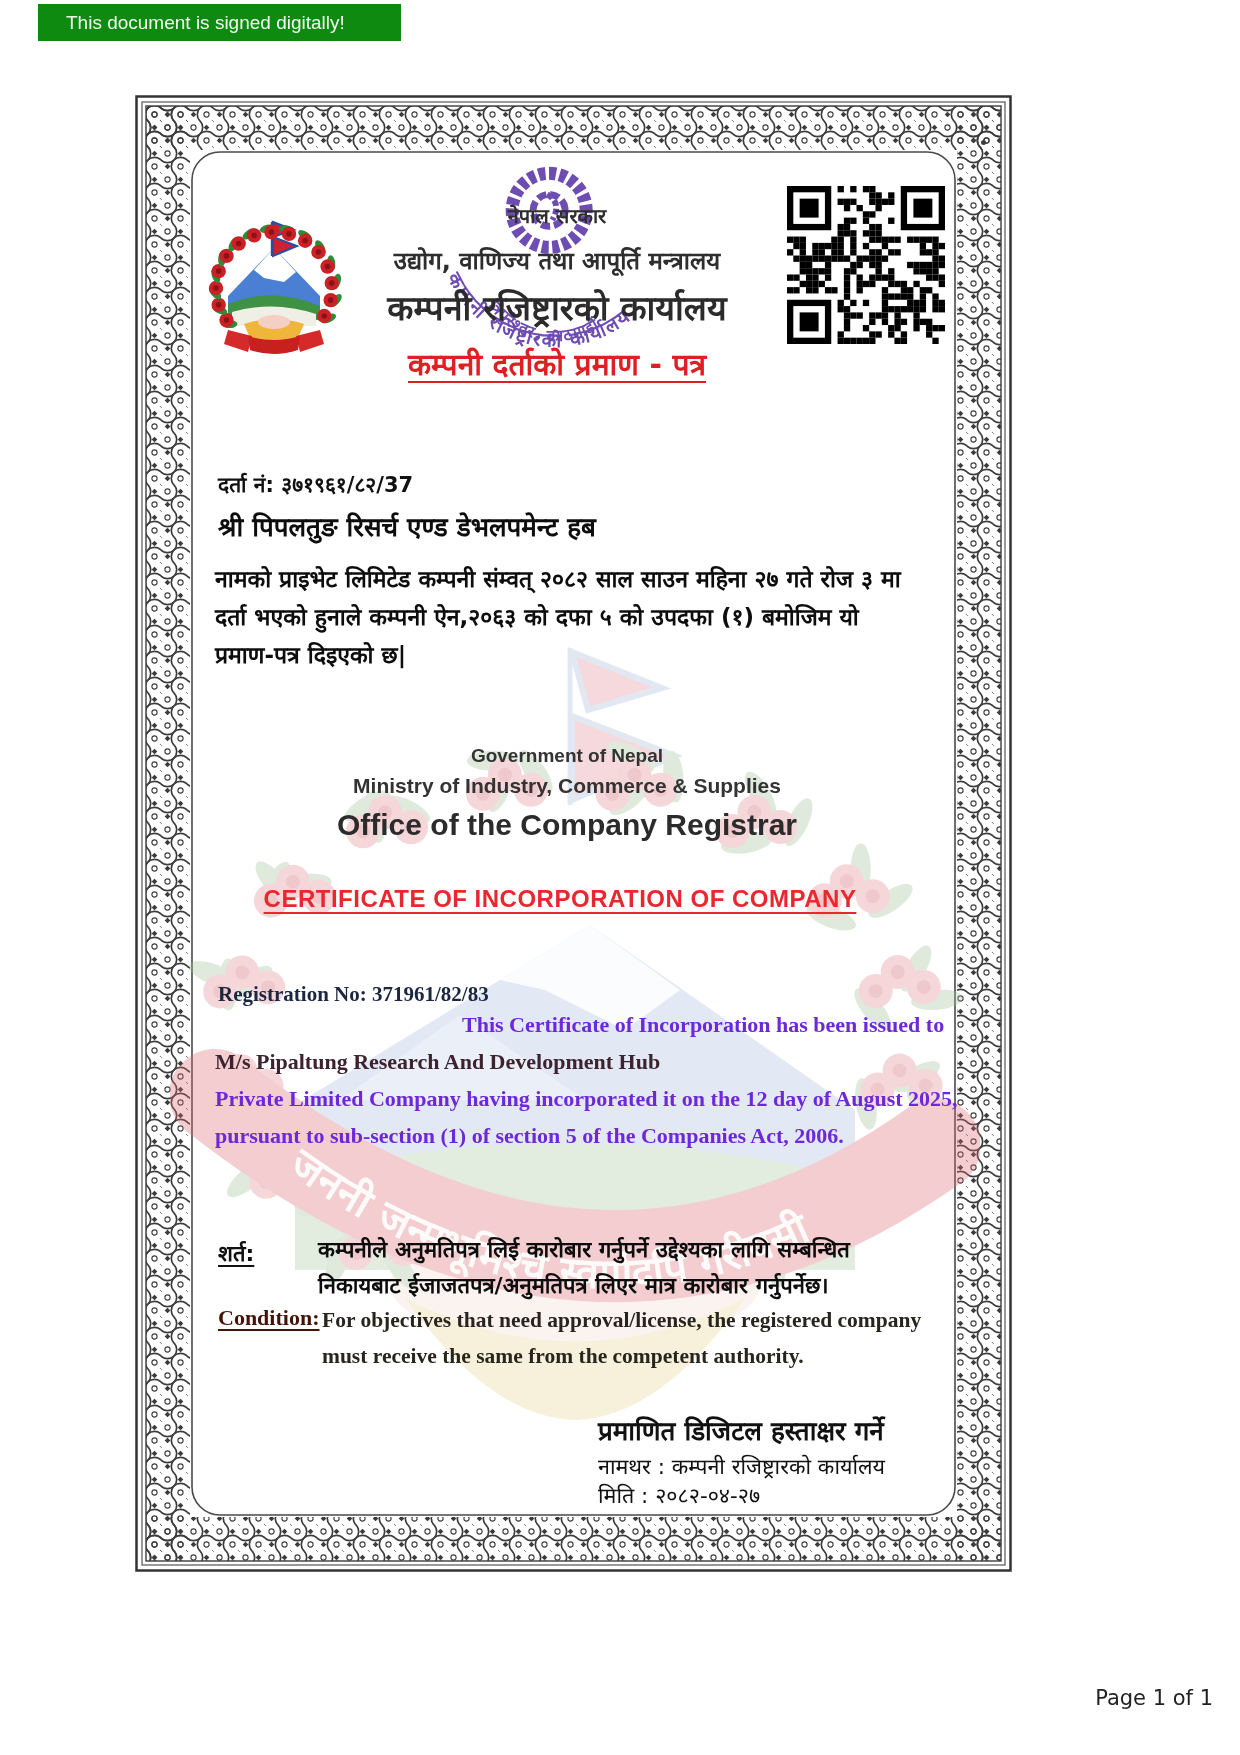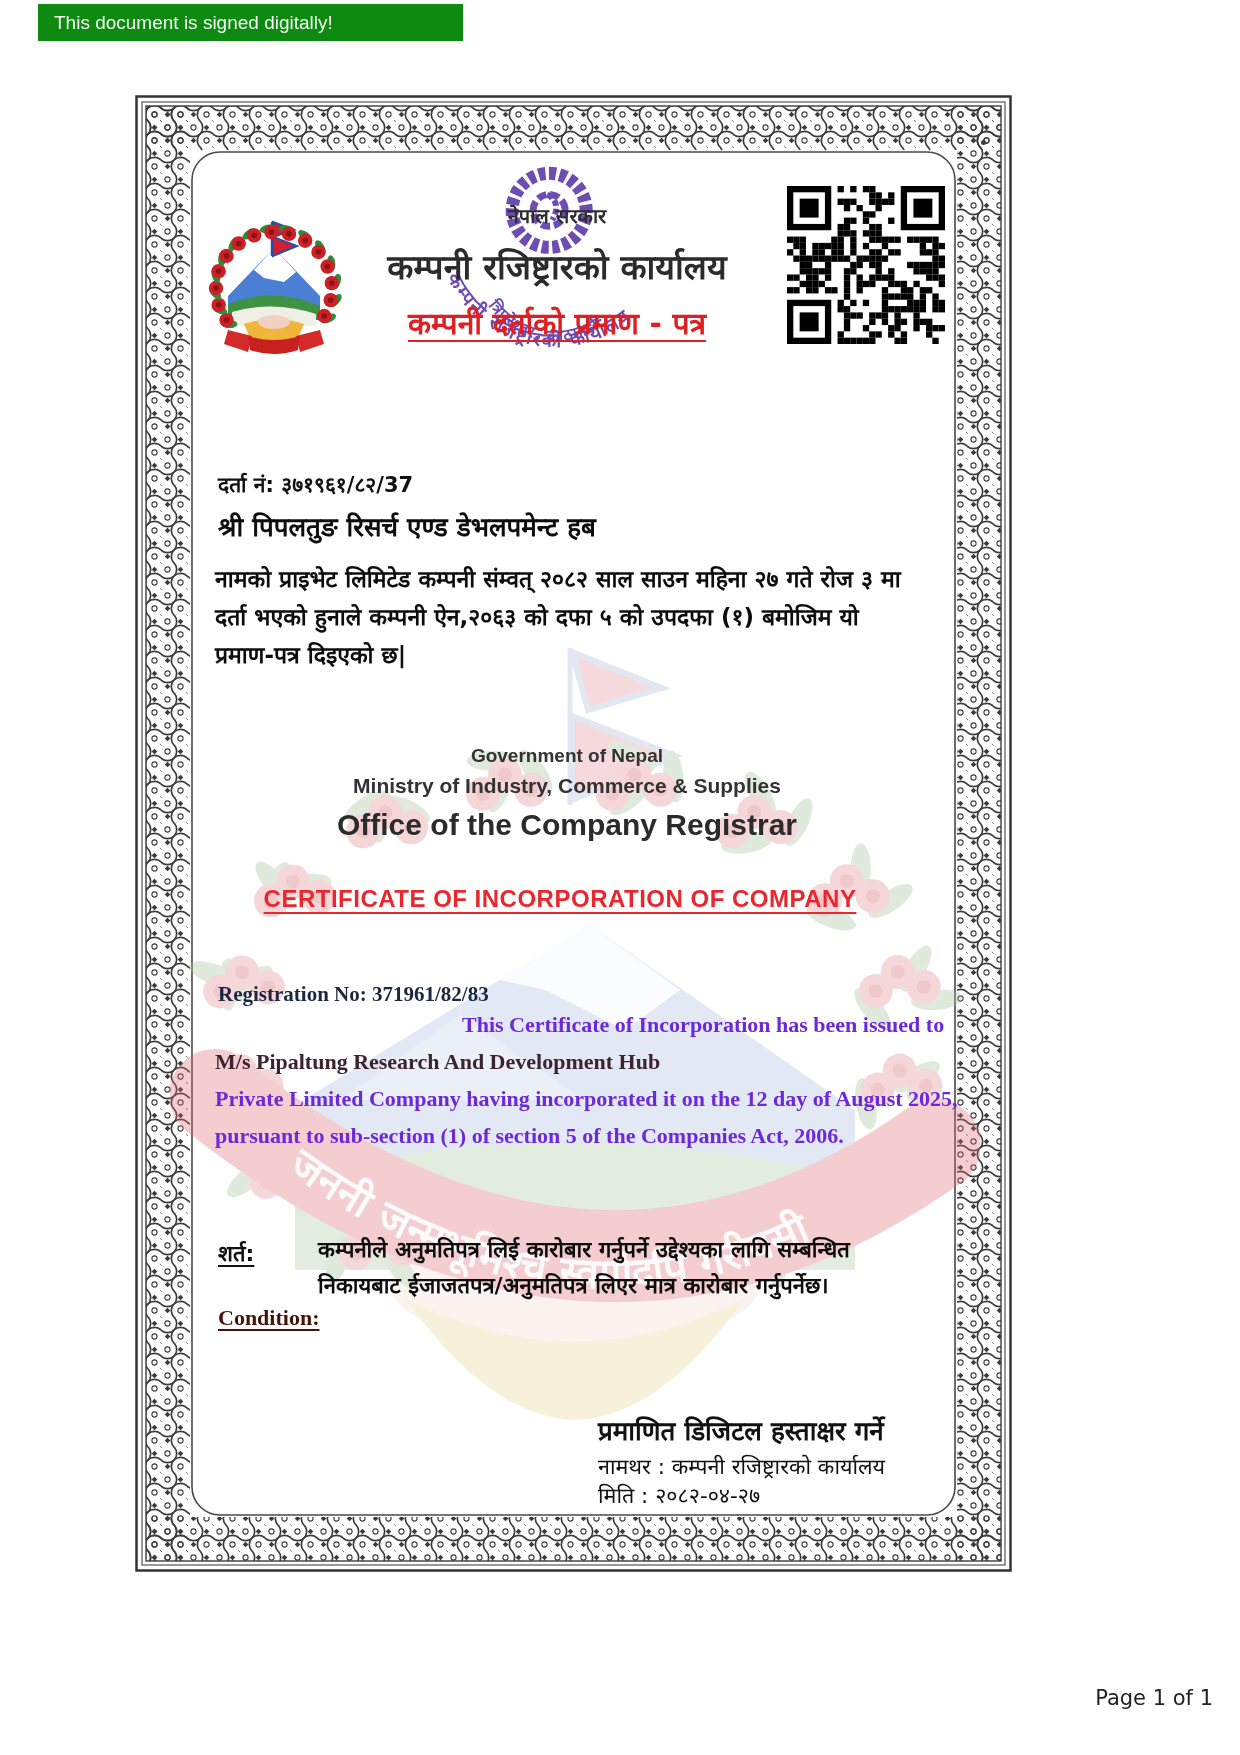--- a/index.html
+++ b/index.html
@@ -1,22 +1,22 @@
 <!DOCTYPE html>
 <html><head>
 <meta charset="utf-8">
 <style>
   html,body{margin:0;padding:0;background:#ffffff;}
   .page{position:relative;width:1240px;height:1755px;background:#ffffff;overflow:hidden;
         font-family:"DejaVu Sans",sans-serif;}
   .abs{position:absolute;}
   .np{font-family:"DejaVu Sans",sans-serif;}
   .serif{font-family:"Liberation Serif",serif;}
-  .banner{left:38px;top:4px;width:425px;height:37px;background:#0e8a10;color:#f2fbf2;
-          font-size:19px;line-height:37px;padding-left:16px;box-sizing:border-box;
+  .banner{left:38px;top:4px;width:363px;height:37px;background:#0e8a10;color:#f2fbf2;
+          font-size:19px;line-height:37px;padding-left:28px;box-sizing:border-box;
           font-family:"Liberation Sans",sans-serif;}
   .hdrcol{left:257px;top:202px;width:600px;text-align:center;color:#2e2e2e;}
   .hdr1{font-size:20px;font-weight:600;margin-bottom:14px;}
   .hdr2{font-size:24px;font-weight:600;margin-bottom:8px;}
   .hdr3{font-size:34px;font-weight:700;color:#2b2b2b;margin-bottom:13px;}
   .hdr4{font-size:30px;font-weight:700;color:#e01f23;text-decoration:underline;
         text-underline-offset:6px;text-decoration-thickness:2px;}
   .regnp{left:218px;top:470px;font-size:21px;font-weight:700;color:#111;}
   .compnp{left:218px;top:508px;font-size:26px;font-weight:700;color:#0d0d0d;}
   .paranp{left:215px;top:560px;width:690px;font-size:23px;font-weight:600;line-height:38px;color:#0d0d0d;}
@@ -527,20 +527,21 @@
       <rect x="126.4" y="12.64" width="18.96" height="18.96" fill="#000"></rect>
       <rect x="0" y="113.76" width="44.24" height="44.24" fill="#000"></rect>
       <rect x="6.32" y="120.08000000000001" width="31.6" height="31.6" fill="#fff"></rect>
       <rect x="12.64" y="126.4" width="18.96" height="18.96" fill="#000"></rect>
     </svg>
 
   <div class="abs dot"></div>
 
   <div class="abs hdrcol np">
     <div class="hdr1">नेपाल सरकार</div>
+    <div class="hdr2">उद्योग, वाणिज्य तथा आपूर्ति मन्त्रालय</div>
     <div class="hdr3">कम्पनी रजिष्ट्रारको कार्यालय</div>
     <div class="hdr4">कम्पनी दर्ताको प्रमाण - पत्र</div>
   </div>
 
   <div class="abs regnp np">दर्ता नं: ३७१९६१/८२/37</div>
   <div class="abs compnp np">श्री पिपलतुङ रिसर्च एण्ड डेभलपमेन्ट हब</div>
   <div class="abs paranp np">नामको प्राइभेट लिमिटेड कम्पनी संम्वत् २०८२ साल साउन महिना २७ गते रोज ३ मा दर्ता भएको हुनाले कम्पनी ऐन,२०६३ को दफा ५ को उपदफा (१) बमोजिम यो प्रमाण-पत्र दिइएको छ|</div>
 
   <div class="abs certtitle">CERTIFICATE OF INCORPORATION OF COMPANY</div>
   <div class="abs engcol">
@@ -552,20 +553,21 @@
   <div class="abs regen serif">Registration No: 371961/82/83</div>
   <div class="abs bodyen serif" style="left:462px;top:1012px;">This Certificate of Incorporation has been issued to</div>
   <div class="abs bodyen serif" style="left:215px;top:1049px;color:#3d2330;">M/s Pipaltung Research And Development Hub</div>
   <div class="abs bodyen serif" style="left:215px;top:1086px;">Private Limited Company having incorporated it on the 12 day of August 2025,</div>
   <div class="abs bodyen serif" style="left:215px;top:1123px;">pursuant to sub-section (1) of section 5 of the Companies Act, 2006.</div>
 
   <div class="abs np lbl-underline" style="left:218px;top:1237px;font-size:22px;font-weight:700;color:#111;">शर्त:</div>
   <div class="abs sharttxt np">कम्पनीले अनुमतिपत्र लिई कारोबार गर्नुपर्ने उद्देश्यका लागि सम्बन्धित निकायबाट ईजाजतपत्र/अनुमतिपत्र लिएर मात्र कारोबार गर्नुपर्नेछ।</div>
 
   <div class="abs serif lbl-underline" style="left:218px;top:1305px;font-size:22px;font-weight:700;color:#451409;">Condition:</div>
+  <div class="abs condtxt serif">For objectives that need approval/license, the registered company must receive the same from the competent authority.</div>
 
   <div class="abs sig np">
     <div class="sig1">प्रमाणित डिजिटल हस्ताक्षर गर्ने</div>
     <div class="sig2">नामथर : कम्पनी रजिष्ट्रारको कार्यालय</div>
     <div class="sig2">मिति : २०८२-०४-२७</div>
   </div>
 
   <div class="abs pagenum">Page 1 of 1</div>
 
 </div>

